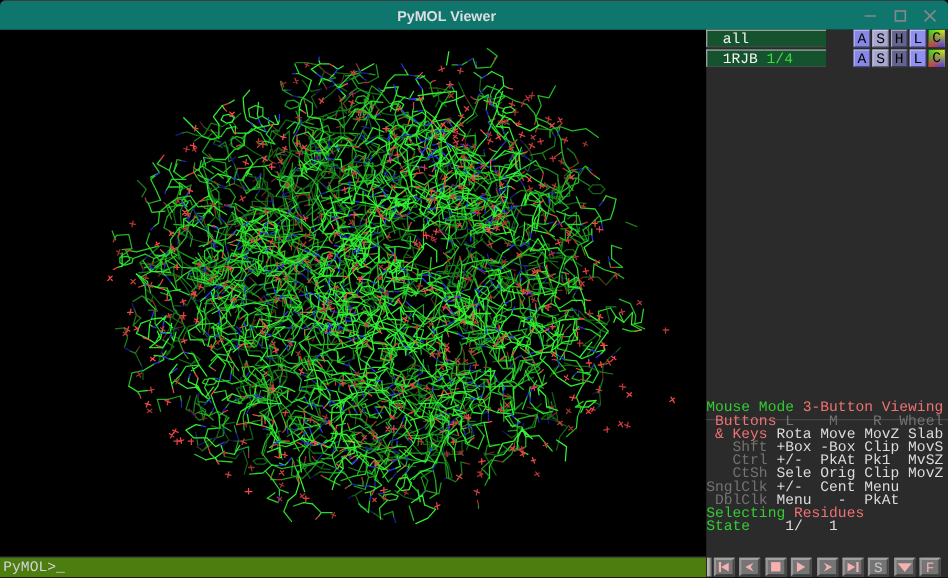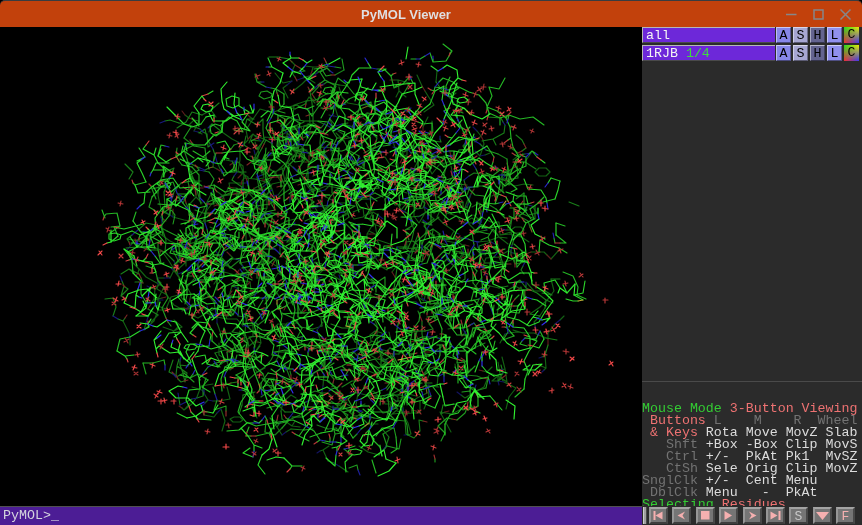--- a/index.html
+++ b/index.html
@@ -1,31 +1,31 @@
 <!DOCTYPE html>
 <html><head><meta charset="utf-8"><style>
 *{margin:0;padding:0;box-sizing:border-box}
 html,body{width:862px;height:525px;background:#000;overflow:hidden}
 body{position:relative;font-family:"Liberation Mono",monospace}
 .abs{position:absolute}
 
-#tb{left:0;top:0;width:862px;height:27px;background:#c2410c;border-top:1px solid #393c40;border-radius:5px 5px 0 0}
+#tb{left:0;top:0;width:862px;height:27px;background:#0f766e;border-top:1px solid #393c40;border-radius:5px 5px 0 0}
 #tb .title{left:0;top:0;width:812px;height:27px;line-height:27px;text-align:center;color:#dfdfe1;font-family:"Liberation Sans",sans-serif;font-weight:bold;font-size:13px}
 .wbtn{top:0;width:27px;height:27px}
 
 #sep{left:0;top:506px;width:642px;height:1px;background:#505050}
-#cmd{left:0;top:507px;width:642px;height:18px;background:#4c1d95;color:#d4d4de;font-size:13.3px;line-height:18px;padding-left:3px;white-space:pre}
+#cmd{left:0;top:507px;width:642px;height:18px;background:#4d7c0f;color:#d4d4de;font-size:13.3px;line-height:18px;padding-left:3px;white-space:pre}
 
 #sb{left:642px;top:27px;width:220px;height:498px;background:#2b2b2b}
-.orow{left:642px;width:133px;height:16px;background:#6d28d9;border-top:1px solid #b6b6b6;border-left:1px solid #b6b6b6;border-bottom:1px solid #4a4a4a;color:#f4f4f4;font-size:13.3px;line-height:15px;padding-left:3px;white-space:pre}
+.orow{left:642px;width:109px;height:16px;background:#14532d;border-top:1px solid #b6b6b6;border-left:1px solid #b6b6b6;border-bottom:1px solid #4a4a4a;color:#f4f4f4;font-size:13.3px;line-height:15px;padding-left:14px;white-space:pre}
 .pbtn{width:15px;height:16px;border-top:1px solid rgba(255,255,255,.55);border-left:1px solid rgba(255,255,255,.45);border-bottom:1px solid rgba(0,0,0,.45);border-right:1px solid rgba(0,0,0,.35);color:#000;font-size:13.3px;line-height:15px;text-align:center}
 .gA{background:#8787e8}.gS{background:#a7a7d2}.gH{background:#64648f}.gL{background:#9090ee}
 
 #msep{left:642px;top:381px;width:220px;height:1px;background:#4a4a4a}
-#mpanel{left:642px;top:403px;width:220px;height:121px;font-size:13.3px;line-height:12px;white-space:pre;letter-spacing:0}
+#mpanel{left:642px;top:365px;width:220px;height:121px;font-size:13.3px;line-height:12px;white-space:pre;letter-spacing:0}
 #mpanel div{height:12px}
 .tg{color:#33cc33}.ts{color:#ee7272}.tb{color:#737373}.tw{color:#dcdcdc}
 
 #pb{left:642px;top:506px;width:220px;height:19px;background:#2b2b2b}
 .vbtn{top:507px;width:19px;height:17px;background:#757575;border-top:2px solid #a4a4a4;border-left:2px solid #969696;border-bottom:2px solid #3e3e3e;border-right:2px solid #484848}
 #grip{left:643px;top:507px;width:4px;height:17px;background:#a0a0a0;border-left:1px solid #cccccc;border-right:1px solid #4a4a4a}
 </style></head><body>
 
 <svg id="mol" width="642" height="479" viewBox="0 0 642 479" style="position:absolute;left:0;top:27px">
     <g fill="none" stroke-width="1.15" stroke-linecap="round">

